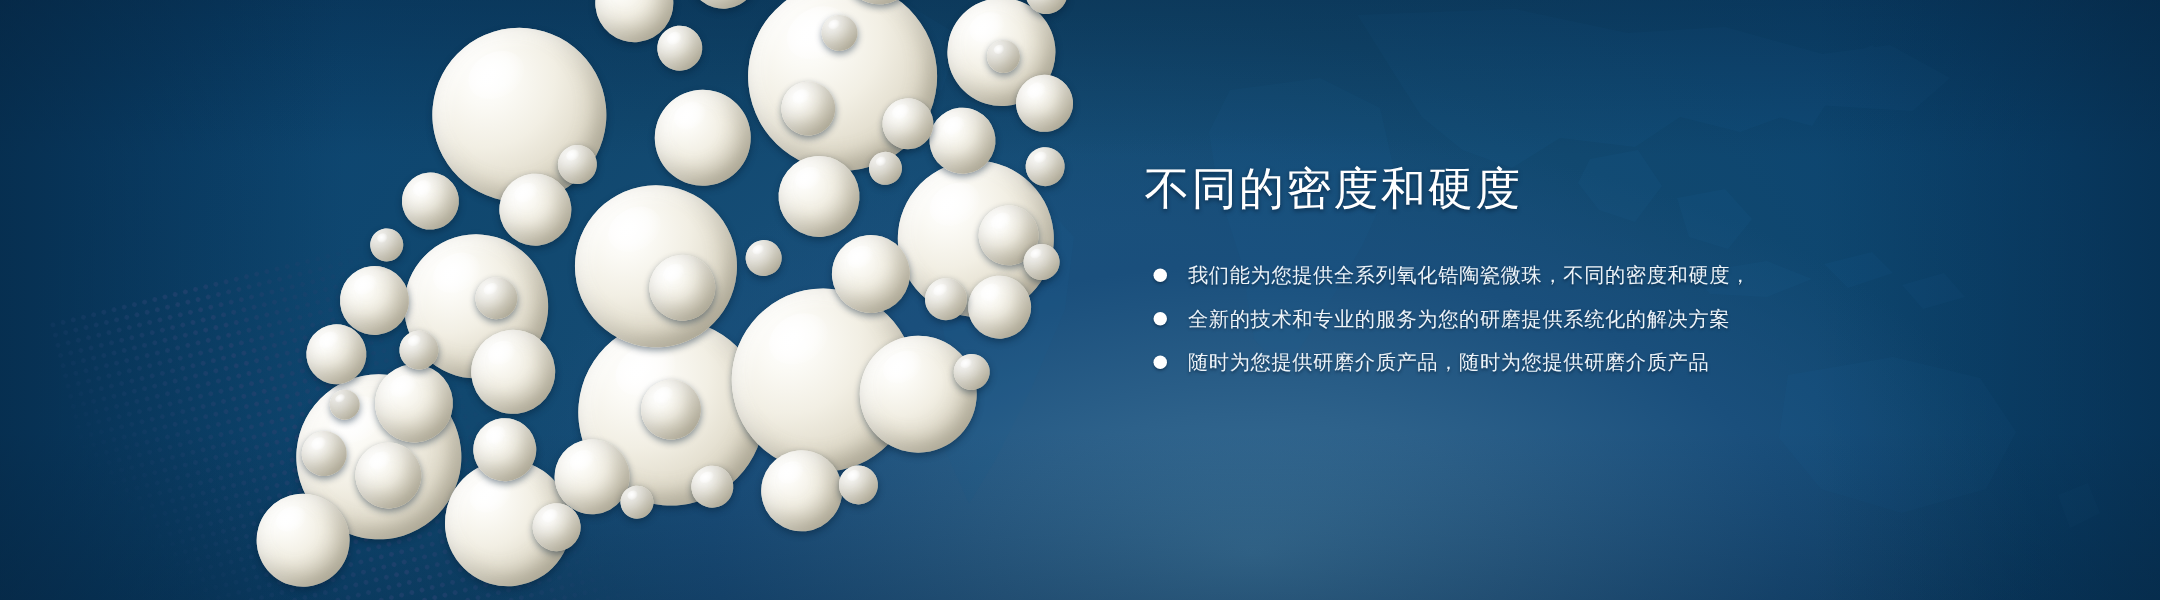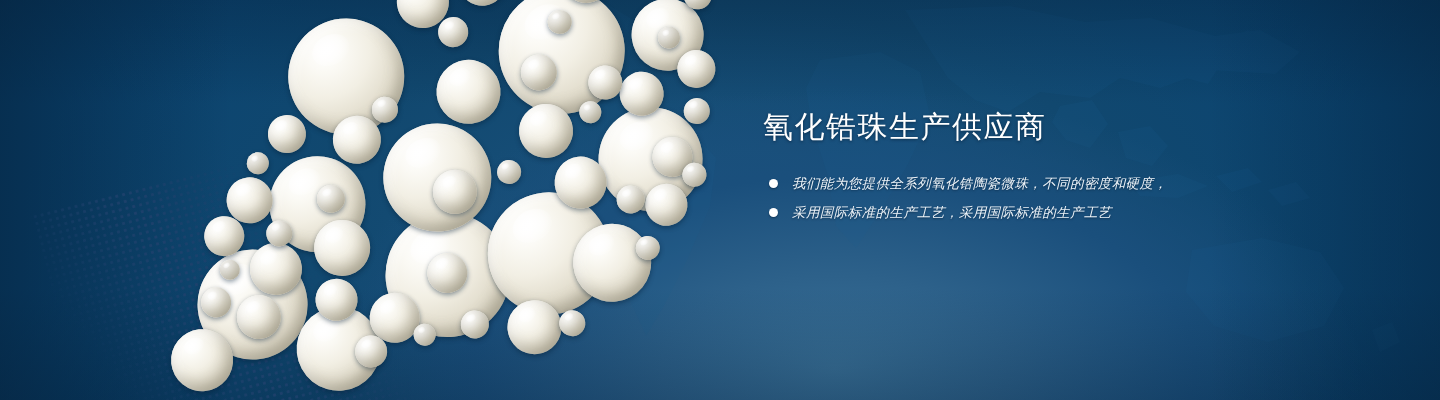--- a/index.html
+++ b/index.html
@@ -88,21 +88,21 @@
   }
   .headline {
     font-size: 30px;
     line-height: 38px;
     color: #ffffff;
     letter-spacing: 1.5px;
     font-weight: 400;
     text-shadow: 0 1px 3px rgba(3,24,46,.6);
     margin: 0 0 26px 0;
   }
-  .bullets { list-style: none; margin: 0; padding: 0; font-style: italic; }
+  .bullets { list-style: none; margin: 0; padding: 0; }
   .bullet {
     position: relative;
     padding-left: 29px;
     margin-bottom: 6px;
     font-size: 13.5px;
     line-height: 23px;
     color: #eef4f9;
     letter-spacing: .4px;
     text-shadow: 0 1px 2px rgba(3,24,46,.55);
   }
@@ -216,27 +216,31 @@
       <div class="bead" style="left:156px;top:176px;width:22px;height:22px;"></div>
       <div class="bead" style="left:118px;top:280px;width:20px;height:20px;"></div>
       <div class="bead" style="left:304px;top:364px;width:22px;height:22px;"></div>
       <div class="bead" style="left:534px;top:300px;width:24px;height:24px;"></div>
       <div class="bead" style="left:578px;top:94px;width:22px;height:22px;"></div>
       <div class="bead" style="left:470px;top:66px;width:24px;height:24px;"></div>
     </div>
   </div>
 
   <div class="copy">
-    <h1 class="headline">氧化锆珠生产供应商</h1>
+    <h1 class="headline">不同的密度和硬度</h1>
 
     <ul class="bullets">
       <li class="bullet">
         <span class="dot"></span>
         <span class="bullet-line">我们能为您提供全系列氧化锆陶瓷微珠，不同的密度和硬度，</span>
       </li>
       <li class="bullet">
         <span class="dot"></span>
-        <span class="bullet-line">采用国际标准的生产工艺，采用国际标准的生产工艺</span>
+        <span class="bullet-line">全新的技术和专业的服务为您的研磨提供系统化的解决方案</span>
+      </li>
+      <li class="bullet">
+        <span class="dot"></span>
+        <span class="bullet-line">随时为您提供研磨介质产品，随时为您提供研磨介质产品</span>
       </li>
     </ul>
   </div>
 
 </div>
 
 </body></html>

